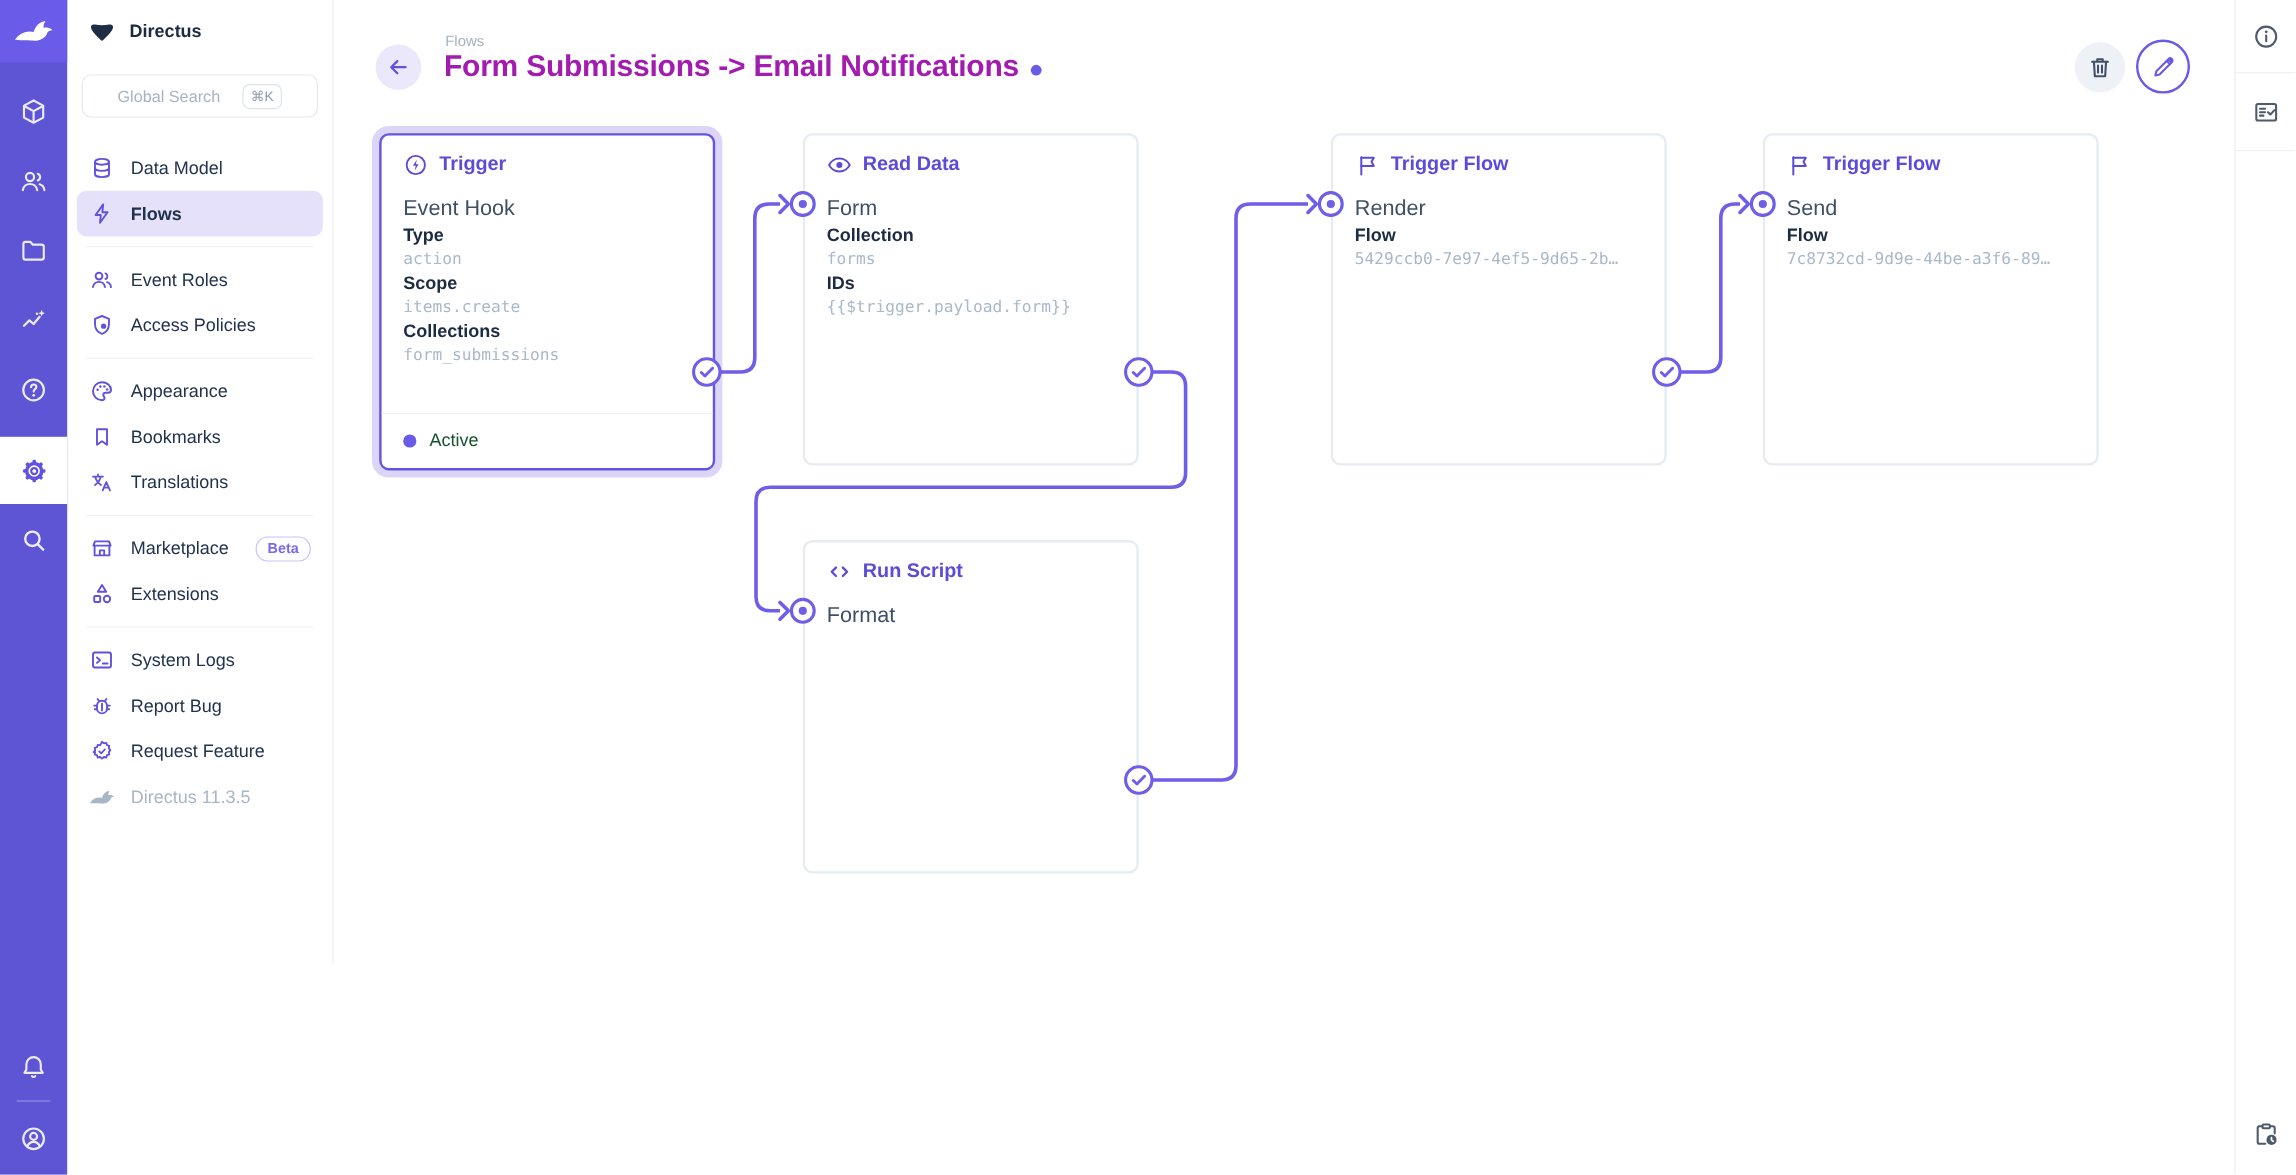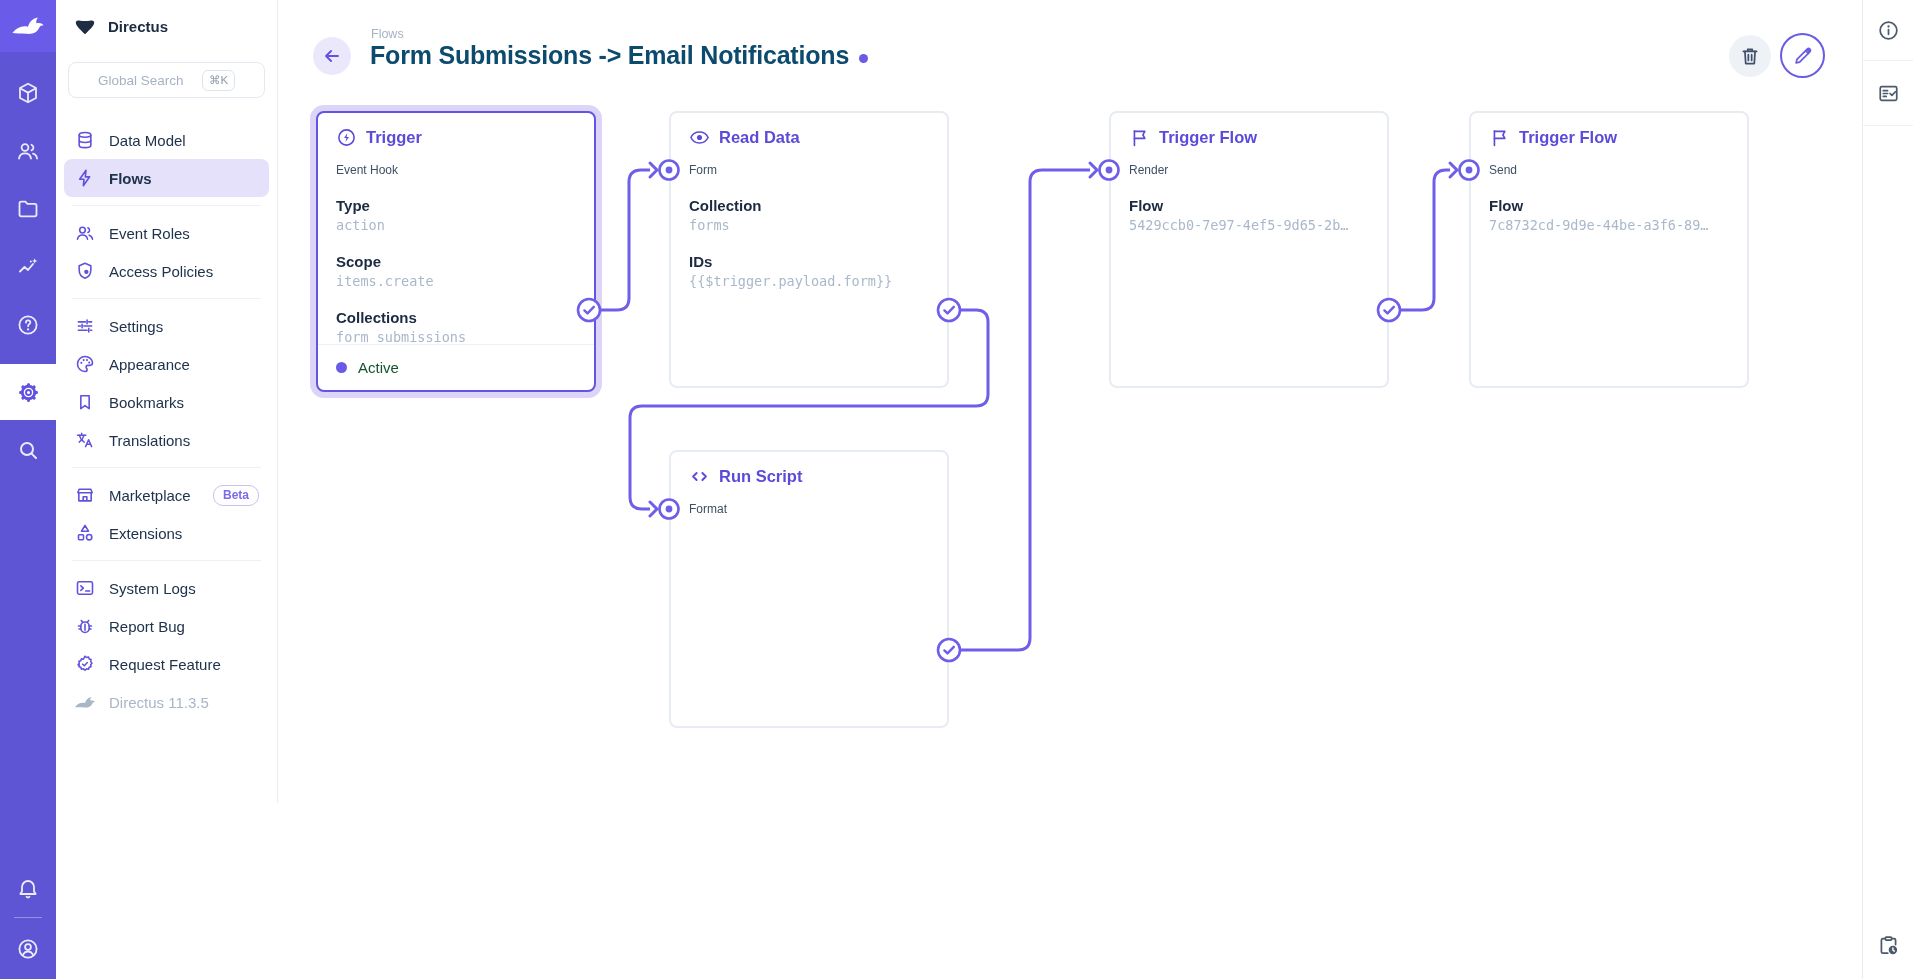--- a/index.html
+++ b/index.html
@@ -39,34 +39,34 @@
   .version-row { height:38px; margin:0 8px; padding:0 10px; display:flex; align-items:center; gap:13px;
                  font-size:15px; font-weight:500; color:#a9b6c6; }
   .version-row .nicon { color:#a9b6c6; }
 
   
   .content { position:absolute; left:278px; top:0; width:1584px; height:979px; background:#fff; }
   .back-btn { position:absolute; left:35px; top:37px; width:38px; height:38px; border-radius:50%;
               background:#ece8fb; color:#6153E0; display:flex; align-items:center; justify-content:center; cursor:pointer; z-index:12;}
   .crumb { position:absolute; left:93px; top:27px; font-size:12.5px; font-weight:500; color:#a7b3c2; z-index:12;}
   .title-row { position:absolute; left:92px; top:41px; display:flex; align-items:center; gap:10px; z-index:12;}
-  .page-title { font-size:25px; font-weight:700; color:#0c4a6e; letter-spacing:-0.2px; }
+  .page-title { font-size:25px; font-weight:700; color:#a21caf; letter-spacing:-0.2px; }
   .title-dot { width:9px; height:9px; border-radius:50%; background:#6a5be6; margin-top:5px; }
   .icon-circle { position:absolute; border-radius:50%; display:flex; align-items:center; justify-content:center; cursor:pointer; z-index:12;}
   .trash-btn { right:91px; top:35px; width:42px; height:42px; background:#eef2f7; color:#42506b; }
   .edit-btn  { right:37px; top:33px; width:45px; height:45px; background:#fff; border:2px solid #6a5be6; color:#6a5be6; }
 
   
   .fcard { position:absolute; width:280px; height:277px; background:#fff; border:2px solid #e7ecf2;
            border-radius:8px; padding:14px 18px; z-index:5; }
   .fcard.selected { border-color:#6355e4; box-shadow:0 0 0 6px #dcd5f7; height:281px; }
   .card-head { display:flex; align-items:center; gap:9px; color:#5b4bd8; font-size:16.5px; font-weight:700; }
   .hicon { width:21px; height:21px; color:#5b4bd8; }
-  .card-sub { margin-top:15px; font-size:12px; color:#3e4f66; }
-  .f-group { margin-top:20px; }
+  .card-sub { margin-top:15px; font-size:18px; color:#3e4f66; }
+  .f-group { margin-top:4px; }
   .f-label { font-size:15px; font-weight:700; color:#1b2b42; }
   .f-value { margin-top:3px; font-family:"DejaVu Sans Mono", monospace; font-size:13.5px; color:#a9b8ca;
              white-space:nowrap; overflow:hidden; }
   .card-foot { position:absolute; left:0; right:0; bottom:0; height:46px; border-top:1px solid #eef1f6;
                display:flex; align-items:center; gap:11px; padding:0 18px; font-size:15px; color:#14532d; }
   .status-dot { width:11px; height:11px; border-radius:50%; background:#6a5be6; }
 
   .wires { position:absolute; left:0; top:0; z-index:8; pointer-events:none; }
 
   
@@ -228,30 +228,20 @@
       <span class="nicon">
           <svg width="20" height="20" viewBox="0 0 24 24" fill="none" stroke="currentColor" stroke-width="1.9" stroke-linejoin="round">
             <path d="M12 2.8l7 2.9v5.1c0 4.4-2.9 8.3-7 9.9-4.1-1.6-7-5.5-7-9.9V5.7l7-2.9z"></path>
             <circle cx="13.6" cy="13" r="2.6" fill="currentColor" stroke="none"></circle>
           </svg>
         </span>
       <span>Access Policies</span>
     </div>
     <div class="nav-divider"></div>
 
-    <div class="nav-item">
-      <span class="nicon">
-          <svg width="20" height="20" viewBox="0 0 24 24" fill="none" stroke="currentColor" stroke-width="1.9" stroke-linecap="round">
-            <path d="M4 7h16M4 12h16M4 17h16" opacity="0"></path>
-            <path d="M4 7h8.5M16.5 7H20M4 12h2.5M10.5 12H20M4 17h10.5M18.5 17H20"></path>
-            <path d="M14.5 4.8v4.4M8.5 9.8v4.4M16.5 14.8v4.4"></path>
-          </svg>
-        </span>
-      <span>Settings</span>
-    </div>
     <div class="nav-item">
       <span class="nicon">
           <svg width="20" height="20" viewBox="0 0 24 24" fill="none" stroke="currentColor" stroke-width="1.9">
             <path d="M12 3a9 9 0 1 0 0 18c1.5 0 2.5-1 2.5-2.2 0-.6-.2-1.1-.6-1.5-.4-.4-.6-.9-.6-1.5 0-1.2 1-2.2 2.2-2.2H18c1.7 0 3-1.3 3-3C21 6.4 17 3 12 3z"></path>
             <g fill="currentColor" stroke="none">
               <circle cx="7.6" cy="10.6" r="1.25"></circle>
               <circle cx="10.4" cy="7.3" r="1.25"></circle>
               <circle cx="14.4" cy="7.3" r="1.25"></circle>
               <circle cx="17.1" cy="10.3" r="1.25"></circle>
             </g>

